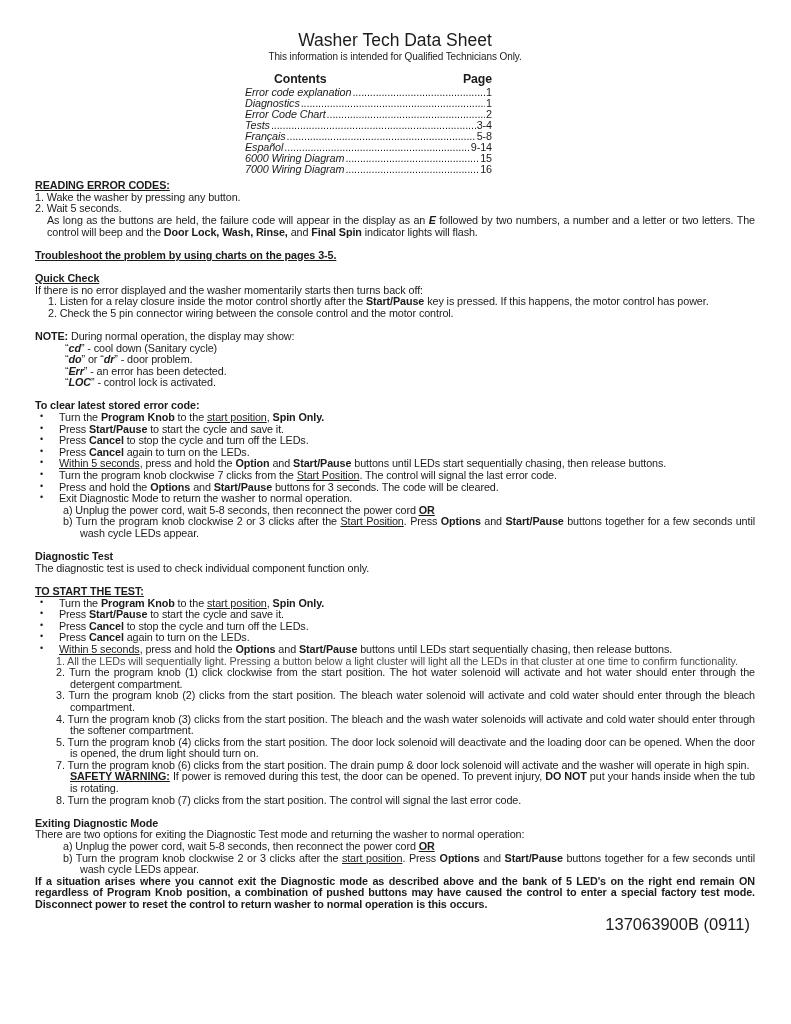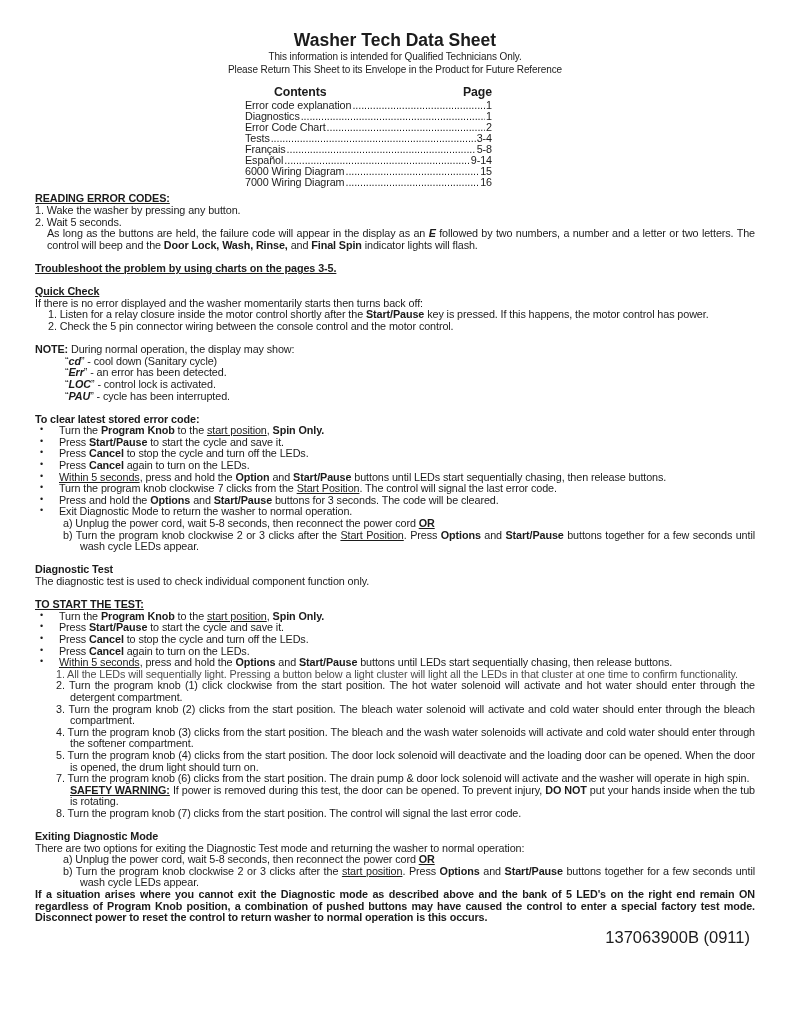--- a/index.html
+++ b/index.html
@@ -12,28 +12,28 @@
     font-family:"Liberation Sans", sans-serif;
     font-size:10.8px;
     line-height:11.6px;
     letter-spacing:-0.1px;
     box-sizing:border-box;
     padding:30px 36px 0 35px;
     overflow:hidden;
   }
   
   .hdr { text-align:center; }
-  .hdr .title { font-size:17.5px; line-height:20px; font-weight:bold; letter-spacing:0; }
+  .hdr .title { font-size:17.5px; line-height:20px; font-weight:normal; letter-spacing:0; }
   .hdr .s { font-size:10px; line-height:13.2px; }
   .hdr .s.b { font-weight:bold; letter-spacing:-0.2px; }
   
   .toc { margin-top:9px; margin-left:210px; width:247px; font-size:10.8px; line-height:11px; }
   .toc-head { display:flex; justify-content:space-between; padding-left:29px; font-weight:bold; font-size:12.3px; line-height:14px; margin-bottom:1px; }
   .toc-row { display:flex; align-items:baseline; }
-  .toc-label { white-space:nowrap; }
+  .toc-label { white-space:nowrap;font-style:italic; }
   .toc-dots { flex:1; overflow:hidden; white-space:nowrap; margin:0 1px; }
   .toc-dots::after { content:"......................................................................................."; }
   .toc-page { white-space:nowrap; }
   
   .doc { margin-top:5px; }
   .blk { min-height:11.6px; text-align:justify; }
   .gap { height:10.5px; }
   .i1   { padding-left:12px; }
   .qnum { padding-left:13px; }
   .def  { padding-left:30px; }
@@ -48,21 +48,20 @@
   .pnum { text-align:right; font-size:16.5px; line-height:20px; margin-top:3px; padding-right:5px; letter-spacing:0; }
 </style>
 </head>
 <body>
 
 <div class="page">
 
   <div class="hdr">
     <div class="title">Washer Tech Data Sheet</div>
     <div class="s">This information is intended for Qualified Technicians Only.</div>
-    <div class="s">Please Return This Sheet to its Envelope in the Product for Future Reference</div>
   </div>
 
   <div class="toc">
     <div class="toc-head">
       <span>Contents</span>
       <span>Page</span>
     </div>
     <div>
         <div class="toc-row">
           <span class="toc-label">Error code explanation</span>
@@ -115,23 +114,23 @@
       <div class="blk gap"></div>
       <div class="blk ln"><b><u>Troubleshoot the problem by using charts on the pages 3-5.</u></b></div>
       <div class="blk gap"></div>
       <div class="blk ln"><b><u>Quick Check</u></b></div>
       <div class="blk ln">If there is no error displayed and the washer momentarily starts then turns back off:</div>
       <div class="blk qnum">1. Listen for a relay closure inside the motor control shortly after the <b>Start/Pause</b> key is pressed. If this happens, the motor control has power.</div>
       <div class="blk qnum">2. Check the 5 pin connector wiring between the console control and the motor control.</div>
       <div class="blk gap"></div>
       <div class="blk ln"><b>NOTE:</b> During normal operation, the display may show:</div>
       <div class="blk def">“<b><i>cd</i></b>” - cool down (Sanitary cycle)</div>
+      <div class="blk def">“<b><i>do</i></b>” or “<b><i>dr</i></b>” - door problem.</div>
       <div class="blk def">“<b><i>Err</i></b>” - an error has been detected.</div>
       <div class="blk def">“<b><i>LOC</i></b>” - control lock is activated.</div>
-      <div class="blk def">“<b><i>PAU</i></b>” - cycle has been interrupted.</div>
       <div class="blk gap"></div>
       <div class="blk ln"><b>To clear latest stored error code:</b></div>
       <div class="blk bullet">Turn the <b>Program Knob</b> to the <u>start position</u>, <b>Spin Only.</b></div>
       <div class="blk bullet">Press <b>Start/Pause</b> to start the cycle and save it.</div>
       <div class="blk bullet">Press <b>Cancel</b> to stop the cycle and turn off the LEDs.</div>
       <div class="blk bullet">Press <b>Cancel</b> again to turn on the LEDs.</div>
       <div class="blk bullet"><u>Within 5 seconds</u>, press and hold the <b>Option</b> and <b>Start/Pause</b> buttons until LEDs start sequentially chasing, then release buttons.</div>
       <div class="blk bullet">Turn the program knob clockwise 7 clicks from the <u>Start Position</u>. The control will signal the last error code.</div>
       <div class="blk bullet">Press and hold the <b>Options</b> and <b>Start/Pause</b> buttons for 3 seconds. The code will be cleared.</div>
       <div class="blk bullet">Exit Diagnostic Mode to return the washer to normal operation.</div>

